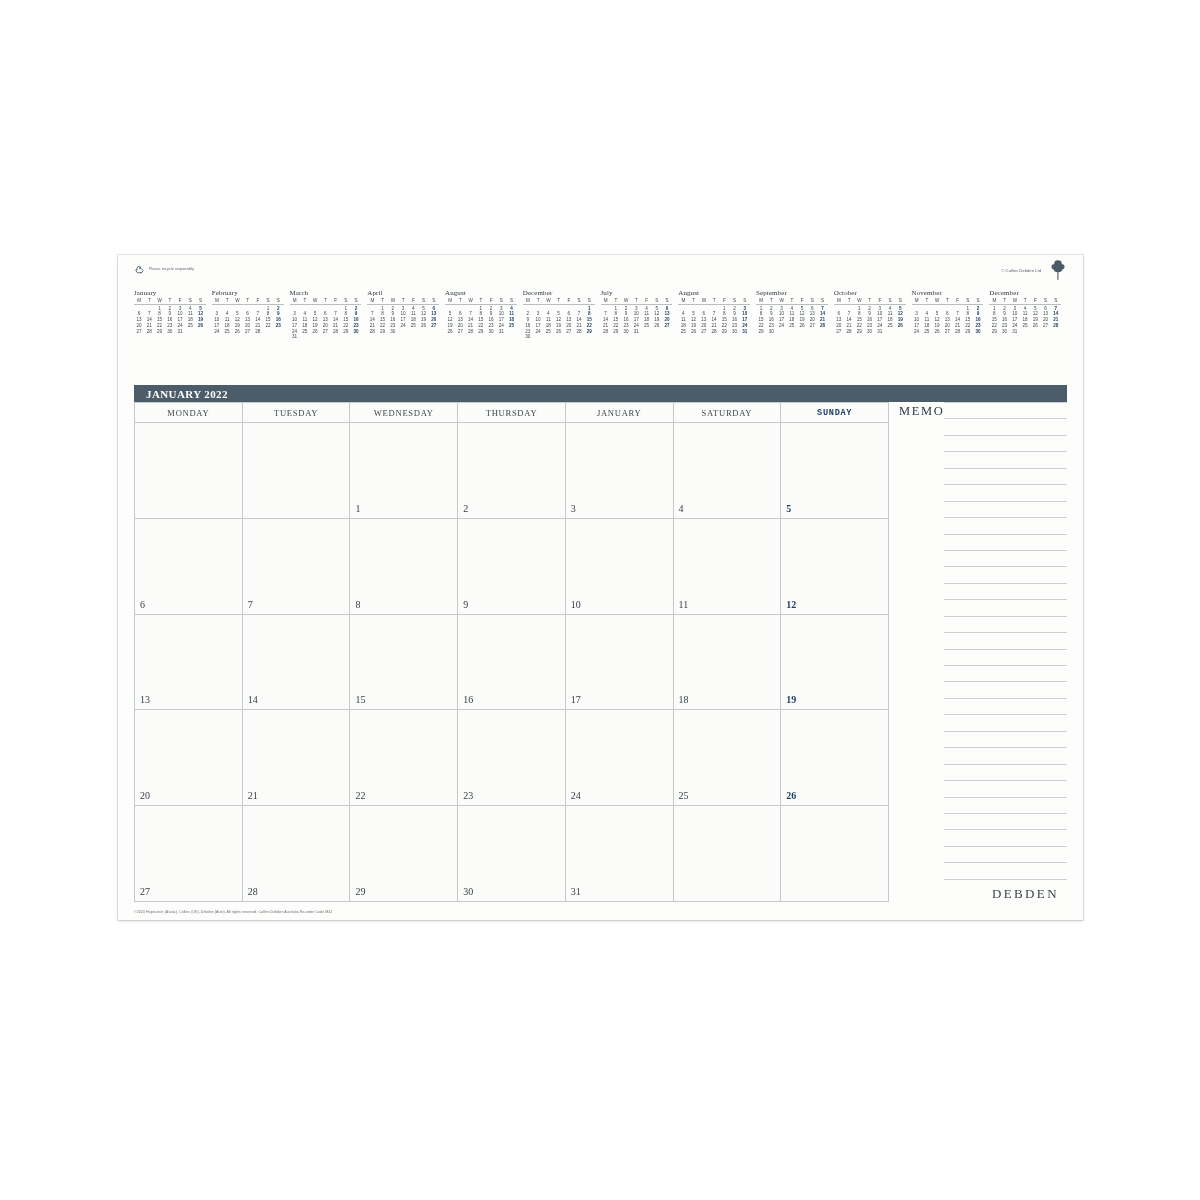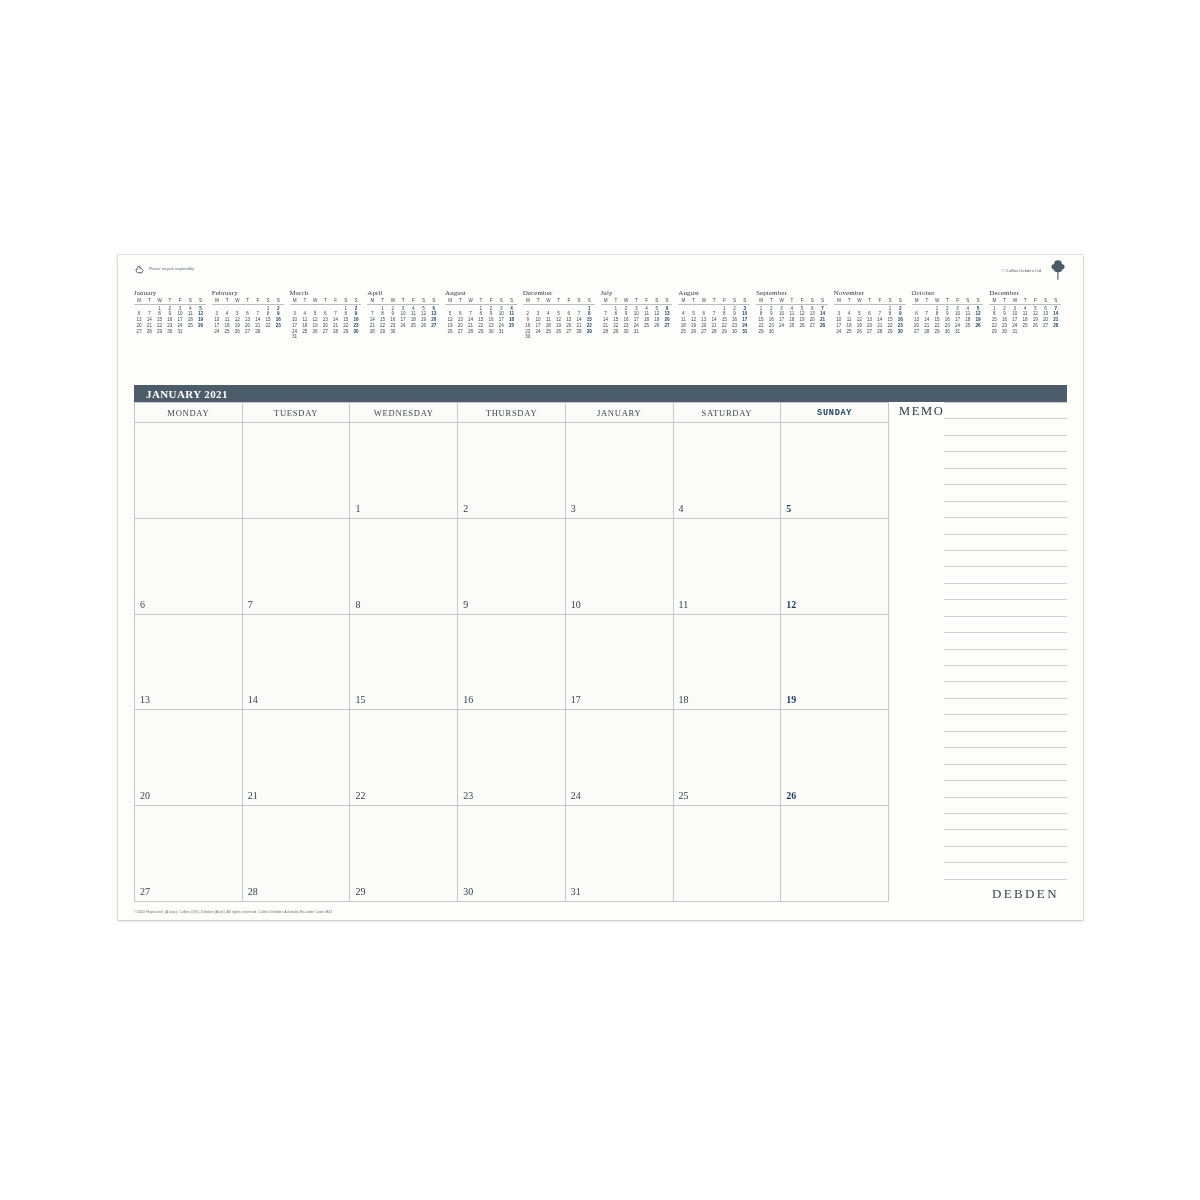--- a/index.html
+++ b/index.html
@@ -705,69 +705,20 @@
             <span>24</span>
             <span>25</span>
             <span>26</span>
             <span>27</span>
             <span class="sun">28</span>
             <span>29</span>
             <span>30</span>
           </div>
         </div>
         <div class="mini-month">
-          <div class="mini-title">November</div>
-          <div class="mini-dow">
-            <span>M</span>
-            <span>T</span>
-            <span>W</span>
-            <span>T</span>
-            <span>F</span>
-            <span>S</span>
-            <span>S</span>
-          </div>
-          <div class="mini-grid">
-            <span></span>
-            <span></span>
-            <span></span>
-            <span></span>
-            <span></span>
-            <span>1</span>
-            <span class="sun">2</span>
-            <span>3</span>
-            <span>4</span>
-            <span>5</span>
-            <span>6</span>
-            <span>7</span>
-            <span>8</span>
-            <span class="sun">9</span>
-            <span>10</span>
-            <span>11</span>
-            <span>12</span>
-            <span>13</span>
-            <span>14</span>
-            <span>15</span>
-            <span class="sun">16</span>
-            <span>17</span>
-            <span>18</span>
-            <span>19</span>
-            <span>20</span>
-            <span>21</span>
-            <span>22</span>
-            <span class="sun">23</span>
-            <span>24</span>
-            <span>25</span>
-            <span>26</span>
-            <span>27</span>
-            <span>28</span>
-            <span>29</span>
-            <span class="sun">30</span>
-          </div>
-        </div>
-        <div class="mini-month">
           <div class="mini-title">October</div>
           <div class="mini-dow">
             <span>M</span>
             <span>T</span>
             <span>W</span>
             <span>T</span>
             <span>F</span>
             <span>S</span>
             <span>S</span>
           </div>
@@ -801,20 +752,69 @@
             <span>25</span>
             <span class="sun">26</span>
             <span>27</span>
             <span>28</span>
             <span>29</span>
             <span>30</span>
             <span>31</span>
           </div>
         </div>
         <div class="mini-month">
+          <div class="mini-title">November</div>
+          <div class="mini-dow">
+            <span>M</span>
+            <span>T</span>
+            <span>W</span>
+            <span>T</span>
+            <span>F</span>
+            <span>S</span>
+            <span>S</span>
+          </div>
+          <div class="mini-grid">
+            <span></span>
+            <span></span>
+            <span></span>
+            <span></span>
+            <span></span>
+            <span>1</span>
+            <span class="sun">2</span>
+            <span>3</span>
+            <span>4</span>
+            <span>5</span>
+            <span>6</span>
+            <span>7</span>
+            <span>8</span>
+            <span class="sun">9</span>
+            <span>10</span>
+            <span>11</span>
+            <span>12</span>
+            <span>13</span>
+            <span>14</span>
+            <span>15</span>
+            <span class="sun">16</span>
+            <span>17</span>
+            <span>18</span>
+            <span>19</span>
+            <span>20</span>
+            <span>21</span>
+            <span>22</span>
+            <span class="sun">23</span>
+            <span>24</span>
+            <span>25</span>
+            <span>26</span>
+            <span>27</span>
+            <span>28</span>
+            <span>29</span>
+            <span class="sun">30</span>
+          </div>
+        </div>
+        <div class="mini-month">
           <div class="mini-title">December</div>
           <div class="mini-dow">
             <span>M</span>
             <span>T</span>
             <span>W</span>
             <span>T</span>
             <span>F</span>
             <span>S</span>
             <span>S</span>
           </div>
@@ -848,21 +848,21 @@
             <span>27</span>
             <span class="sun">28</span>
             <span>29</span>
             <span>30</span>
             <span>31</span>
           </div>
         </div>
       </div>
 
     <div class="month-banner">
-      <span class="label">JANUARY 2021</span>
+      <span class="label">JANUARY 2022</span>
     </div>
 
     <div class="body">
       <div class="cal">
         <div class="dow-row" id="dow-row">
             <div class="dow-cell">MONDAY</div>
             <div class="dow-cell">TUESDAY</div>
             <div class="dow-cell">WEDNESDAY</div>
             <div class="dow-cell">THURSDAY</div>
             <div class="dow-cell">JANUARY</div>

